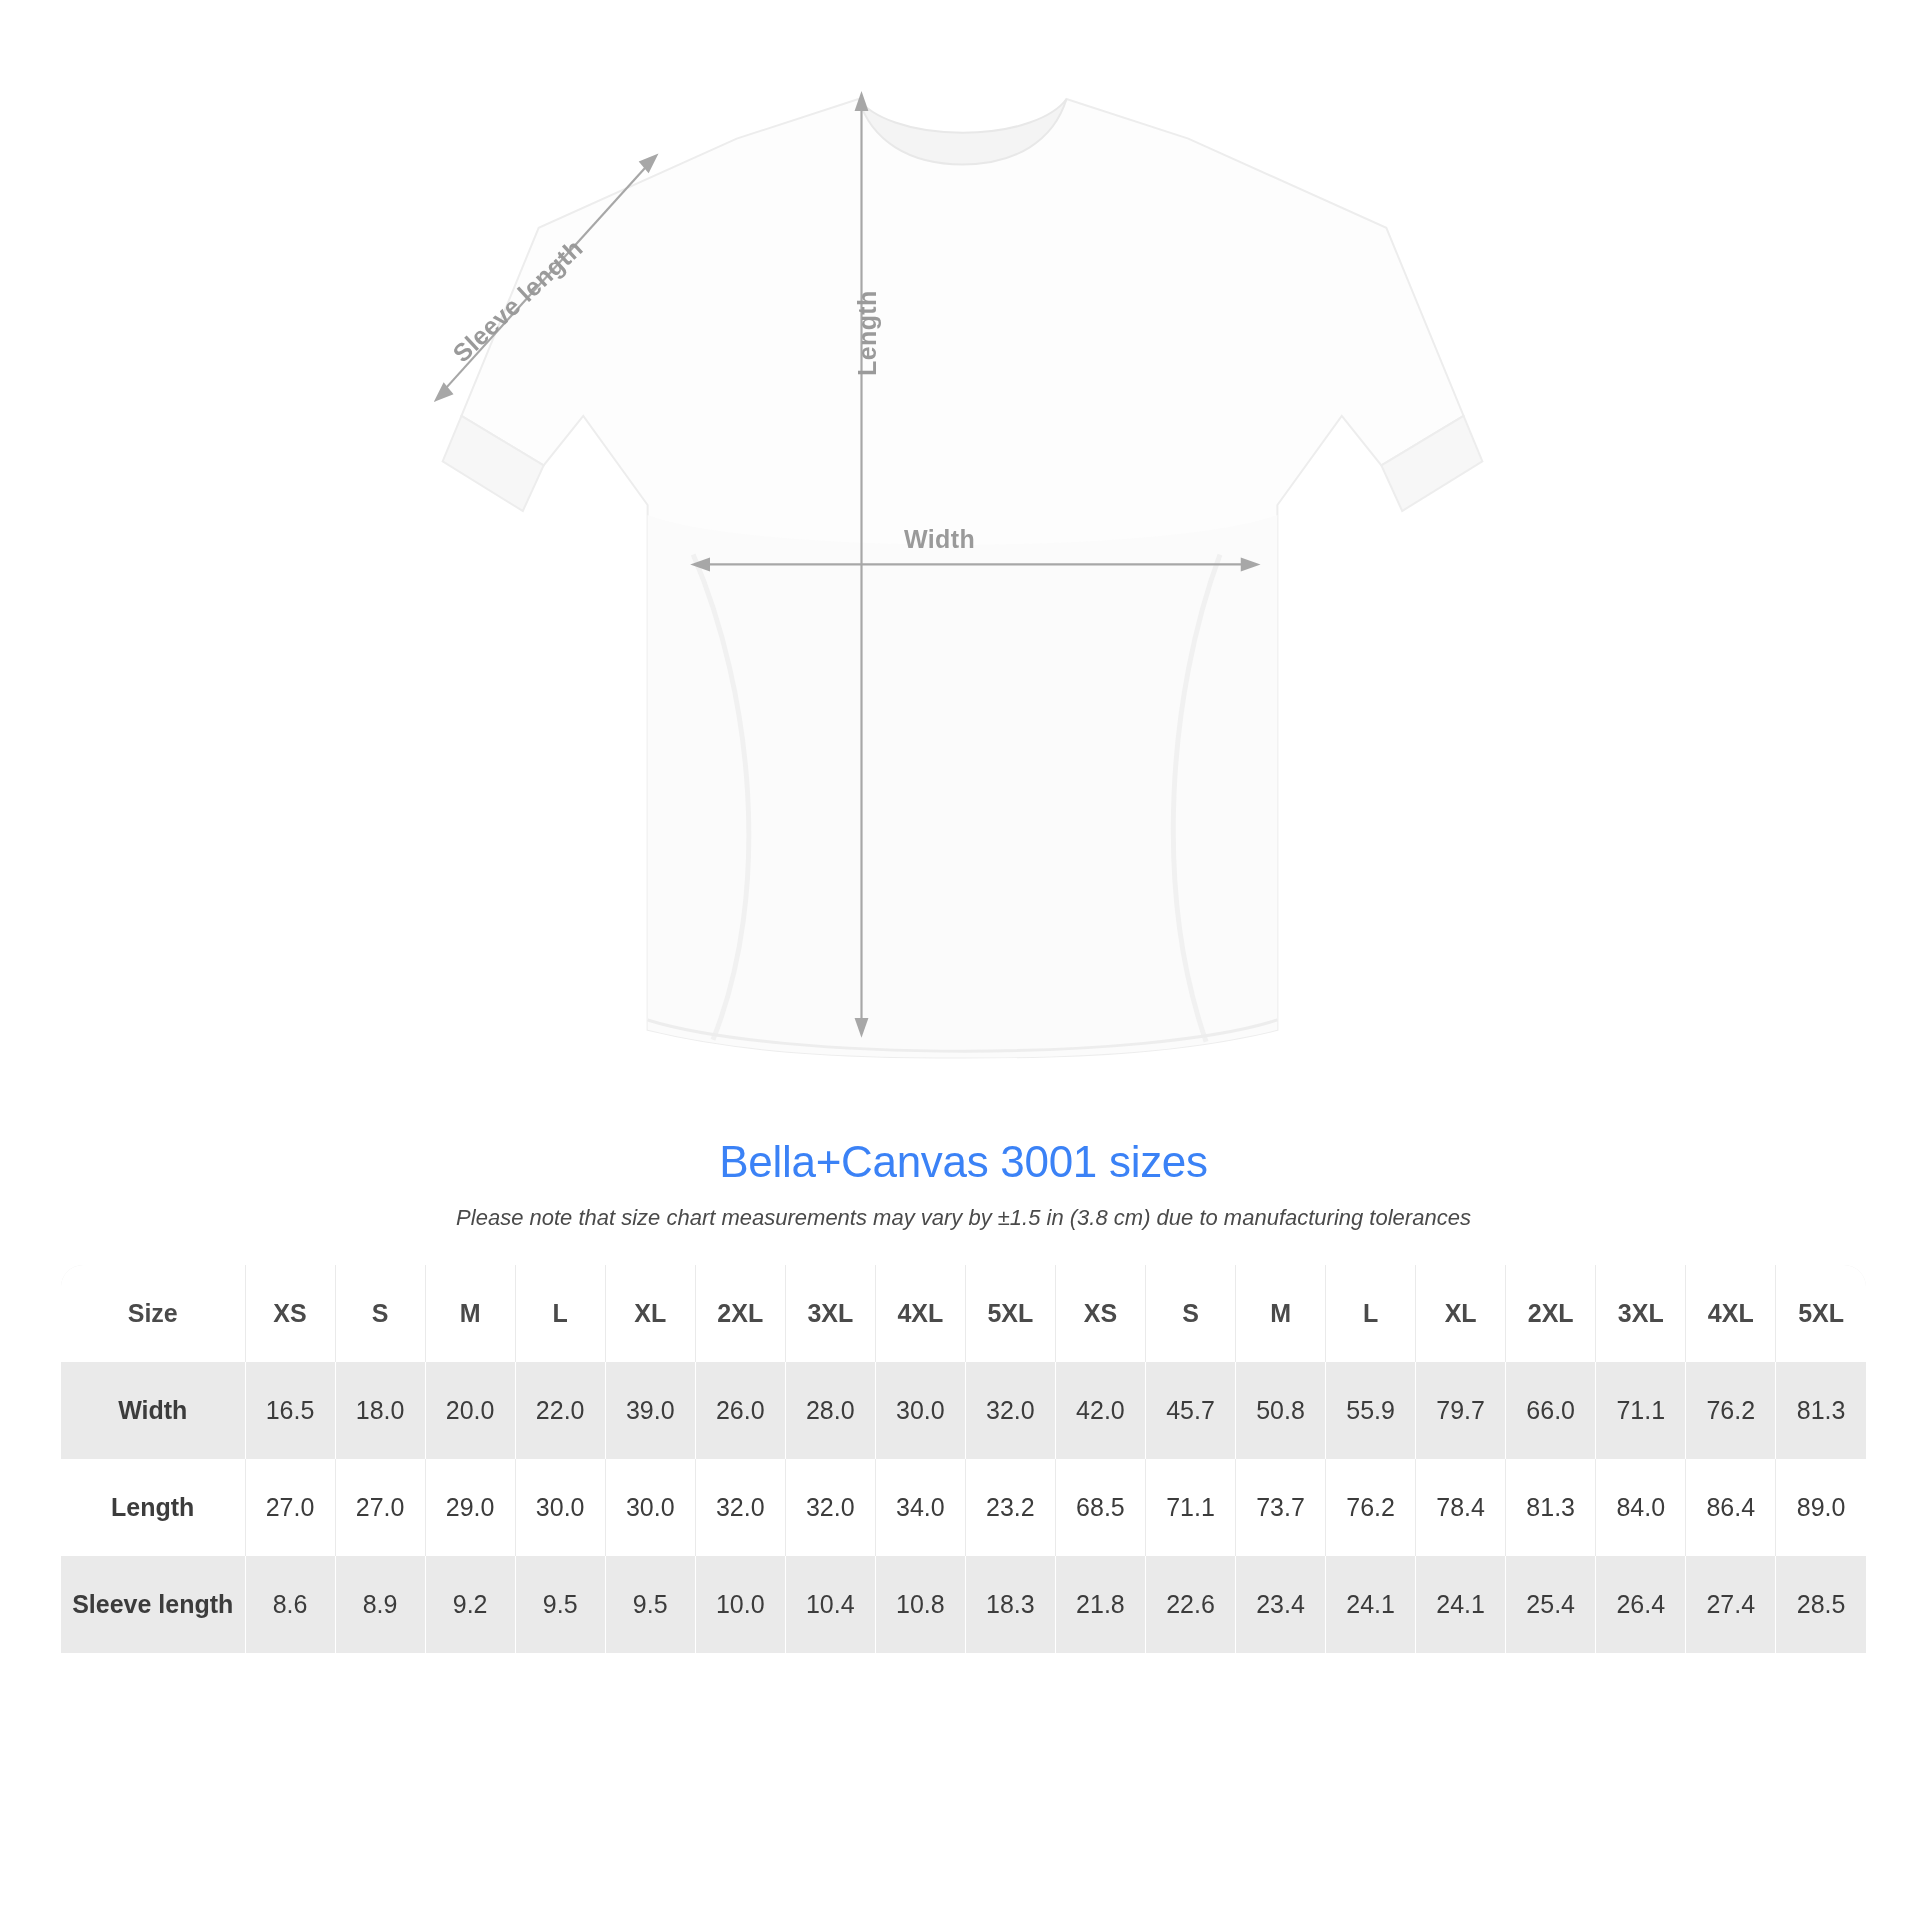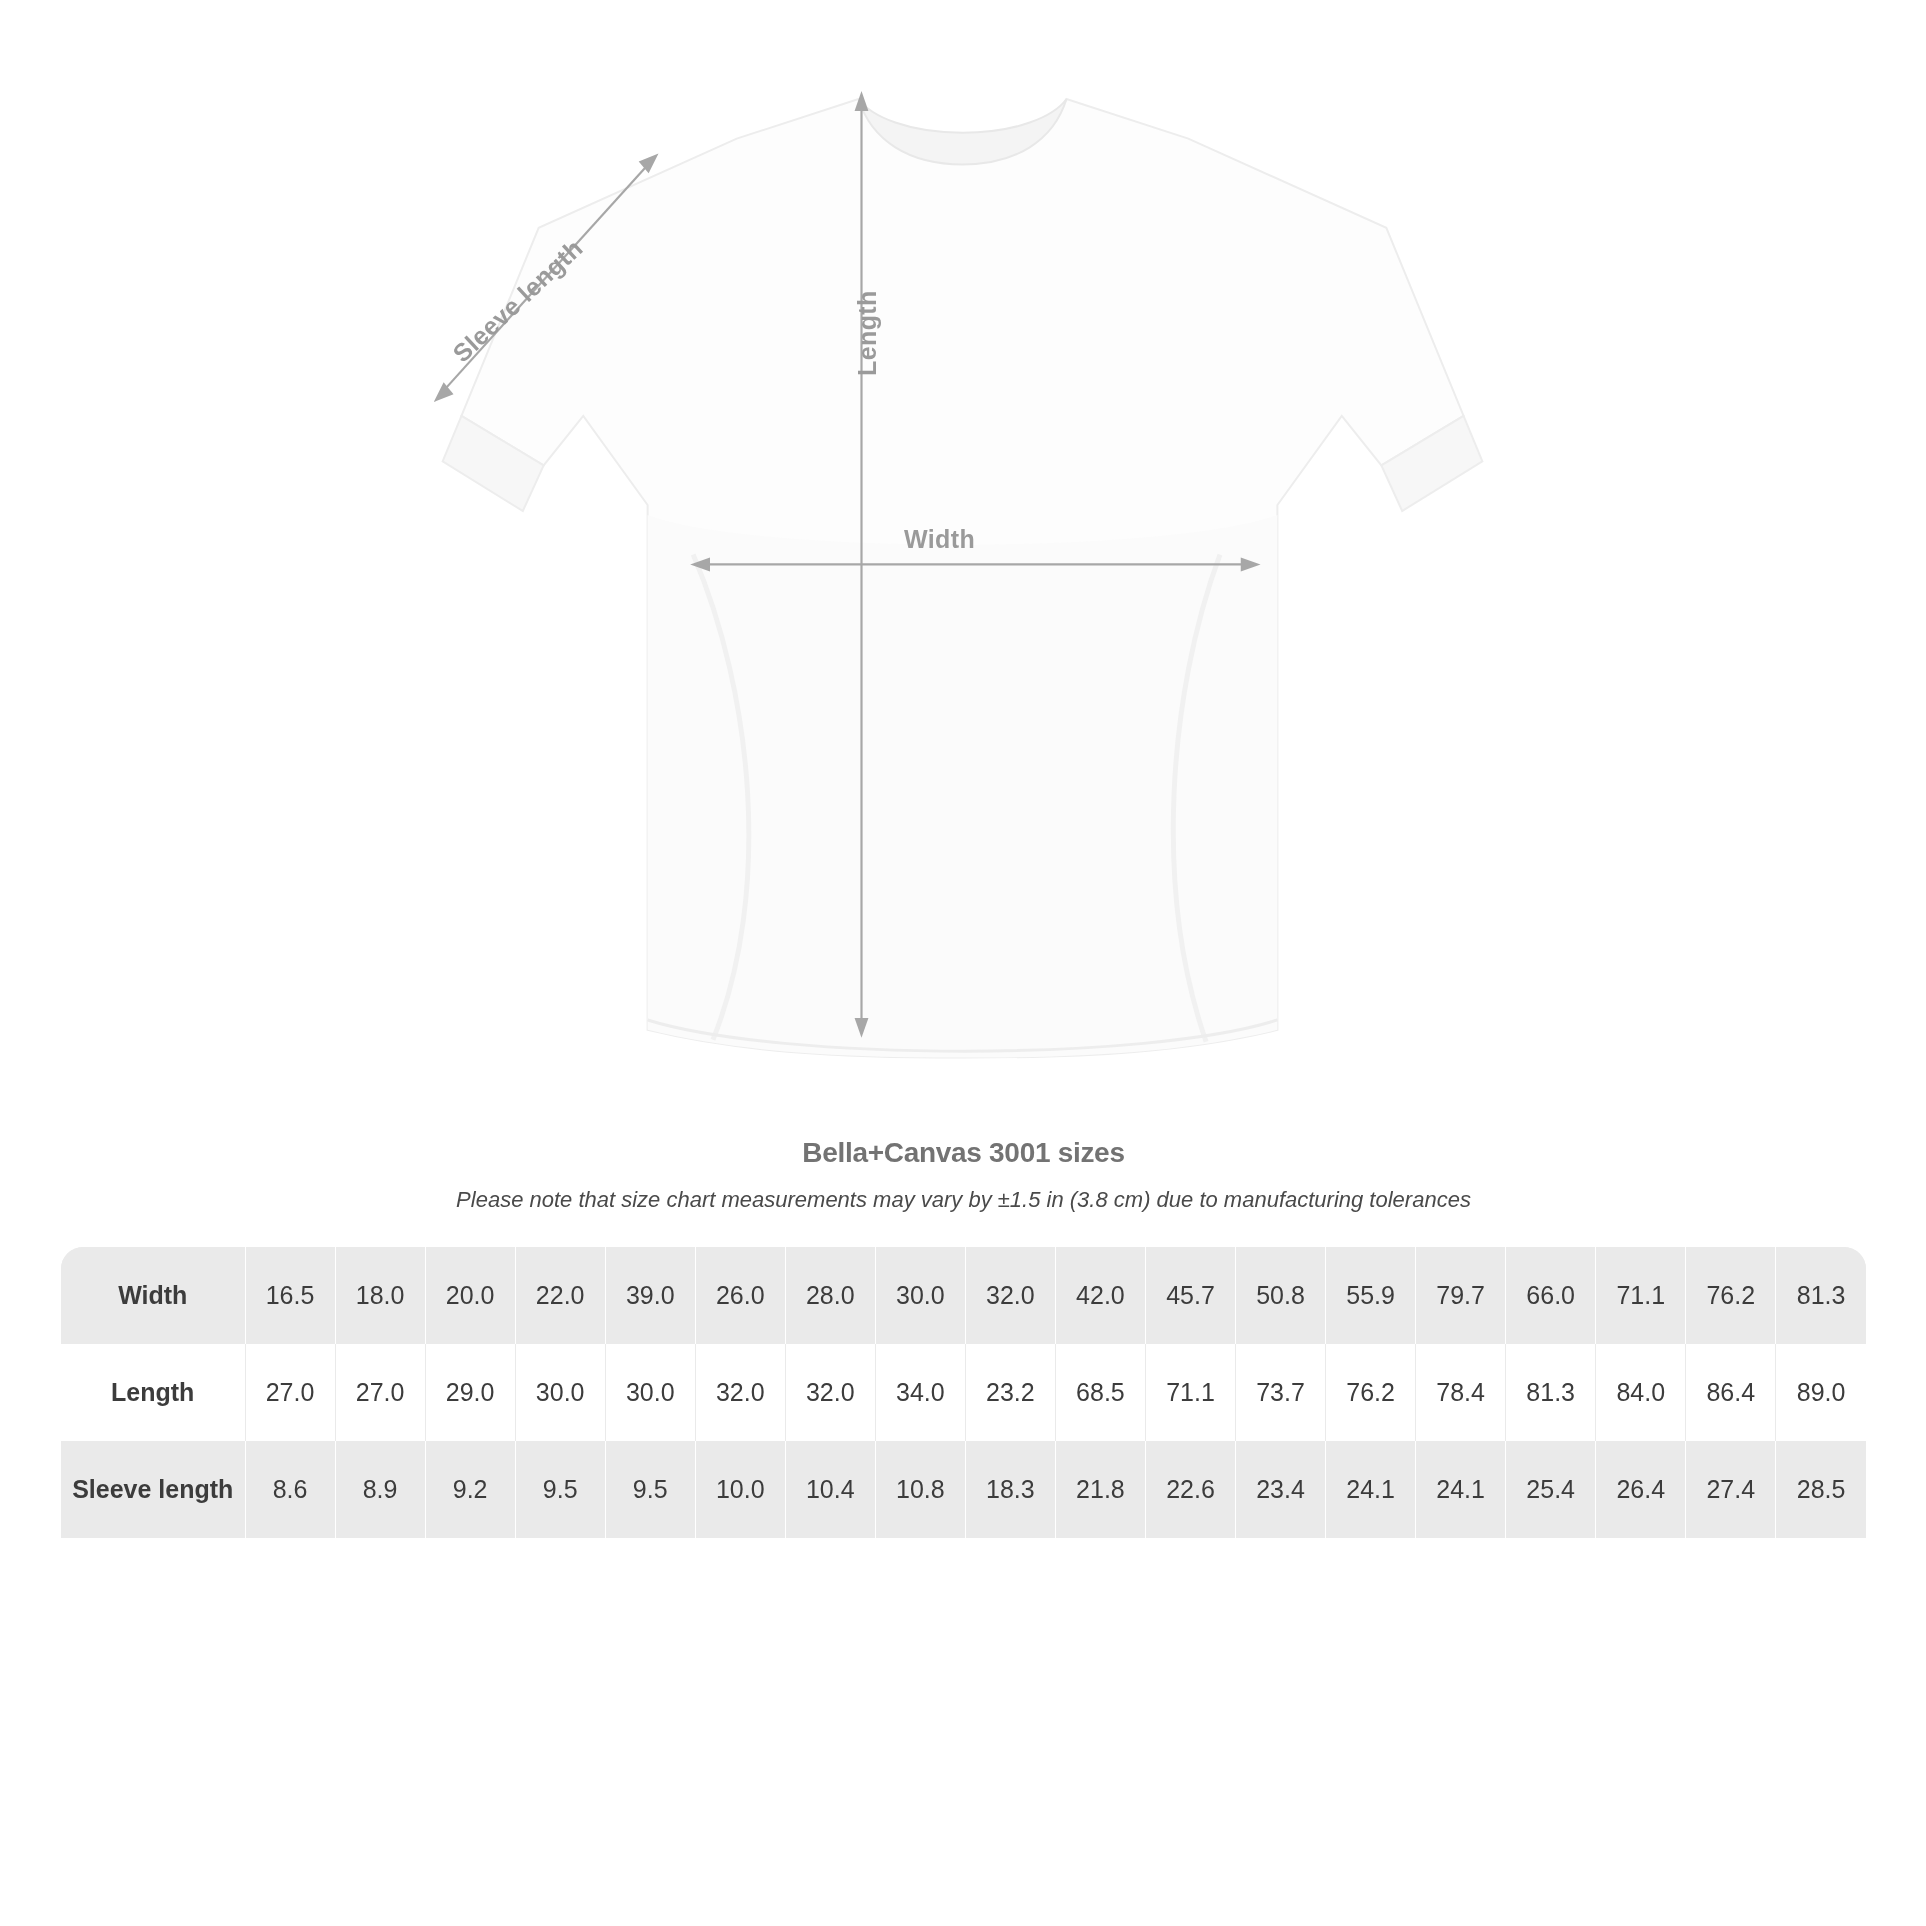--- a/index.html
+++ b/index.html
@@ -53,23 +53,23 @@
     transform: rotate(-43deg);
     transform-origin: left top;
   }
 
   
   .title-block {
     text-align: center;
     margin-top: 18px;
   }
   .chart-title {
-    font-size: 28px;
-    font-weight: bold;
-    color: #737373;
+    font-size: 44px;
+    font-weight: normal;
+    color: #3b82f6;
     letter-spacing: -0.3px;
   }
   .chart-note {
     font-size: 22px;
     font-style: italic;
     color: #4a4a4a;
     margin-top: 18px;
   }
 
   
@@ -210,20 +210,41 @@
 </div>
 
 <div class="table-wrap">
   <table class="size-table">
     <colgroup>
       <col class="first-col">
       <col span="18" class="val-col">
     </colgroup>
     <tbody>
 
+      <tr class="row-size">
+        <td class="rowlabel">Size</td>
+        <td>XS</td>
+        <td>S</td>
+        <td>M</td>
+        <td>L</td>
+        <td>XL</td>
+        <td>2XL</td>
+        <td>3XL</td>
+        <td>4XL</td>
+        <td>5XL</td>
+        <td>XS</td>
+        <td>S</td>
+        <td>M</td>
+        <td>L</td>
+        <td>XL</td>
+        <td>2XL</td>
+        <td>3XL</td>
+        <td>4XL</td>
+        <td>5XL</td>
+      </tr>
 
       <tr class="row-shade">
         <td class="rowlabel">Width</td>
         <td>16.5</td>
         <td>18.0</td>
         <td>20.0</td>
         <td>22.0</td>
         <td>39.0</td>
         <td>26.0</td>
         <td>28.0</td>

